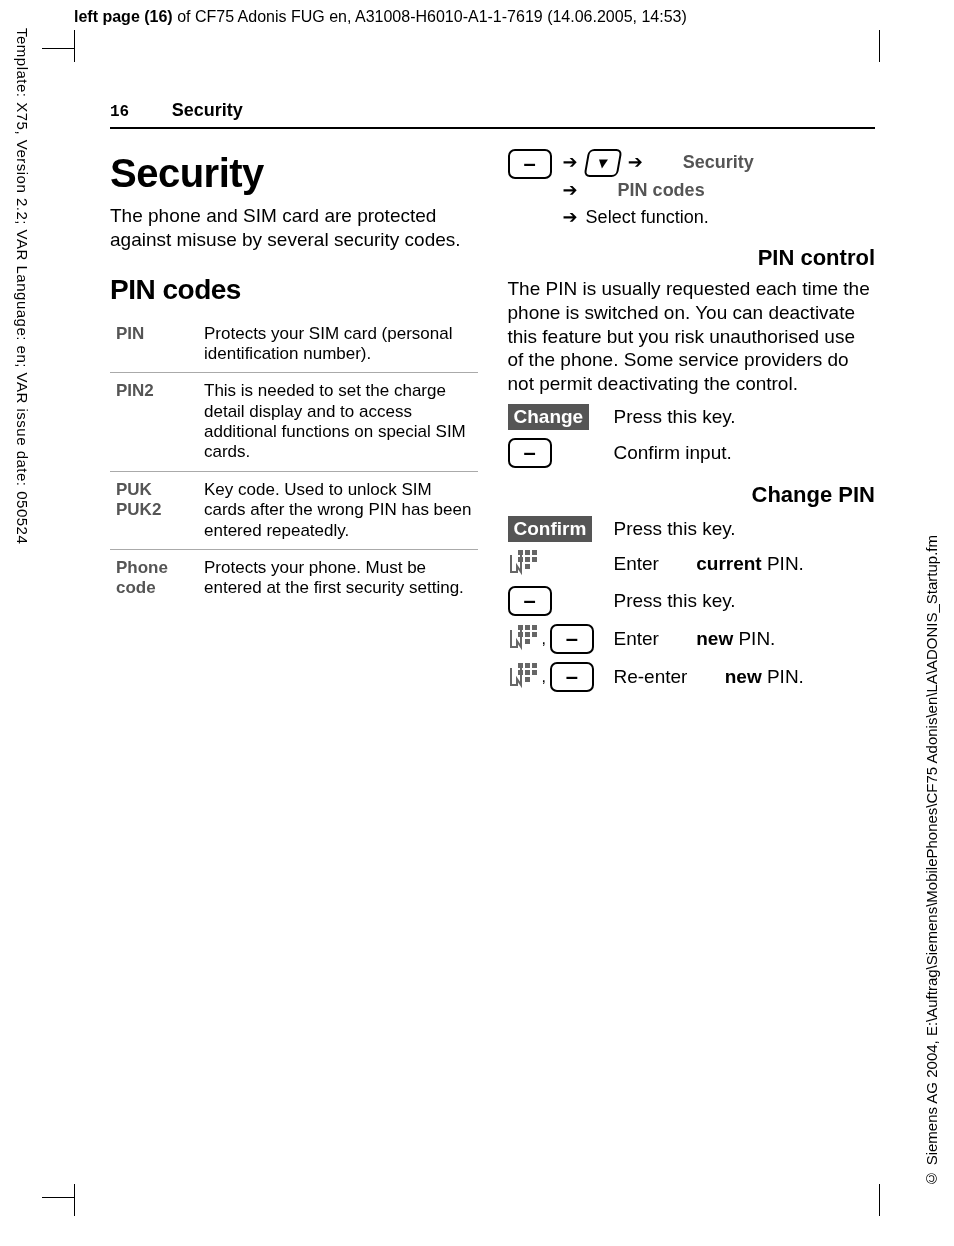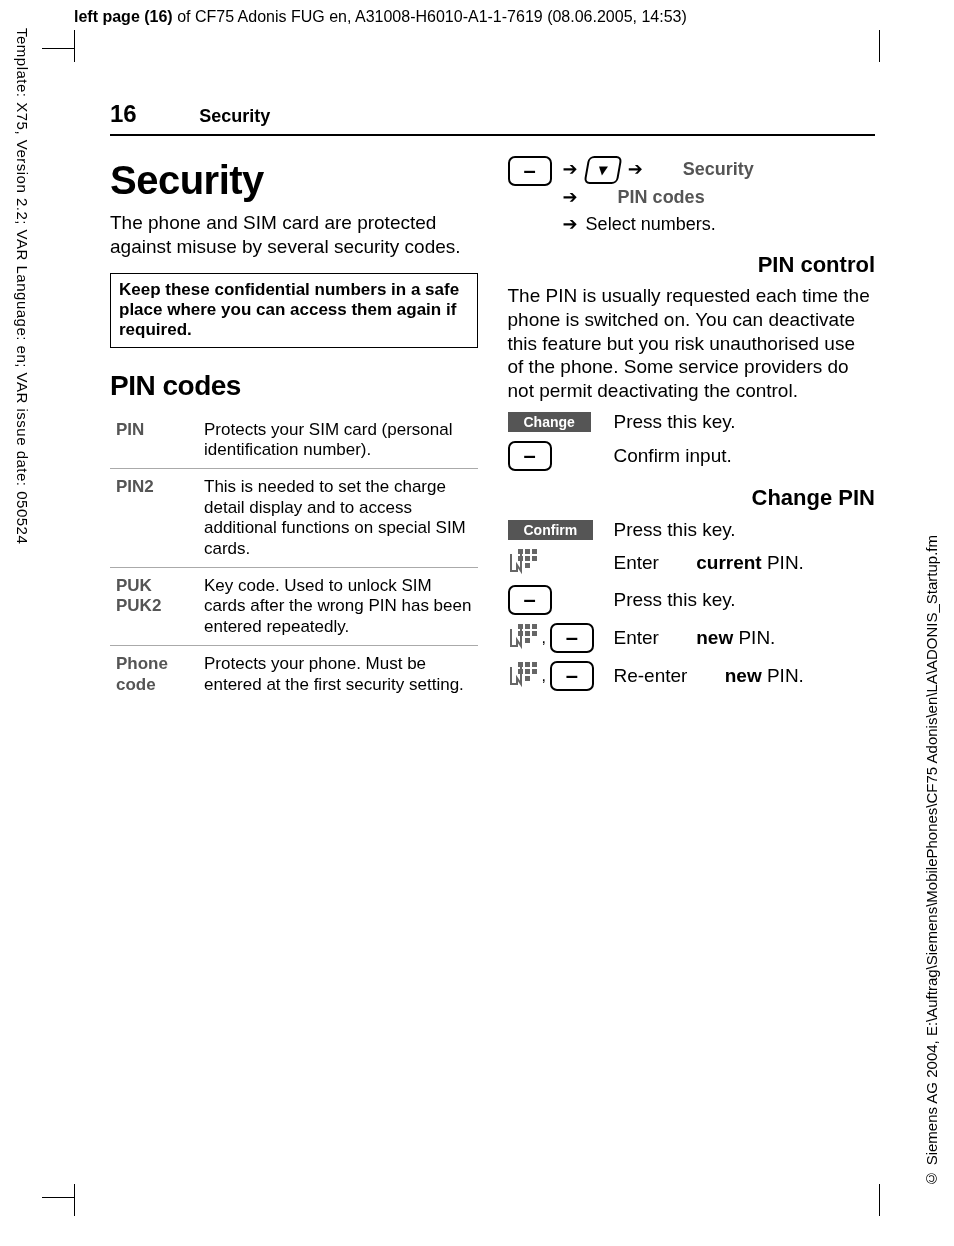--- a/index.html
+++ b/index.html
@@ -53,21 +53,21 @@
     position: absolute;
     top: 100px;
     left: 110px;
     width: 765px;
   }
   .running-head {
     border-bottom: 2px solid #000;
     padding-bottom: 6px;
     margin-bottom: 20px;
   }
-  .running-head .num { font-weight: bold; font-size: 24px; margin-right: 58px; }
+  .running-head .num { font-weight: bold; font-size: 16px; margin-right: 38px; font-family: Liberation Mono, monospace; }
   .running-head .sect { font-weight: bold; font-size: 18px; }
 
   .columns { display: flex; gap: 30px; }
   .col { flex: 1 1 0; min-width: 0; }
 
   h1.title { font-size: 40px; font-weight: bold; margin: 2px 0 8px 0; letter-spacing: -0.5px; }
   h2.sub { font-size: 28px; font-weight: bold; margin: 22px 0 10px 0; letter-spacing: -0.5px; }
   h3.sub2 { font-size: 22px; font-weight: bold; margin: 14px 0 6px 0; text-align: right; }
 
   p.body { font-size: 19px; line-height: 1.25; margin: 6px 0; }
@@ -112,43 +112,43 @@
     align-items: center;
     justify-content: center;
     transform: skewX(-10deg);
     font-size: 16px;
     font-weight: bold;
   }
   .softlabel {
     background: #555;
     color: #fff;
     font-weight: bold;
-    padding: 2px 16px;
-    font-size: 14px;
+    padding: 2px 6px;
+    font-size: 19px;
     display: inline-block;
   }
   .keypad-icon {
     display: inline-block;
     width: 30px;
     height: 28px;
     position: relative;
     color: #555;
   }
   .keypad-icon svg { width: 30px; height: 28px; display: block; }
   .step-row { display: flex; align-items: center; margin: 8px 0; }
   .step-row .icons { width: 106px; flex-shrink: 0; display:flex; align-items:center; gap:4px; }
   .step-row .txt { font-size: 19px; }
   .bold { font-weight: bold; margin-left: 32px; }
   .dim { color: #555; }
 </style>
 </head>
 <body>
 
 <div class="top-header">
-  <span class="bold">left page (16)</span><span> of CF75 Adonis FUG en, A31008-H6010-A1-1-7619 (08.06.2005, 14:53)</span>
+  <span class="bold">left page (16)</span><span> of CF75 Adonis FUG en, A31008-H6010-A1-1-7619 (14.06.2005, 14:53)</span>
 </div>
 <div class="left-margin-text">Template: X75, Version 2.2; VAR Language: en; VAR issue date: 050524</div>
 <div class="right-margin-text">© Siemens AG 2004, E:\Auftrag\Siemens\MobilePhones\CF75 Adonis\en\LA\ADONIS_Startup.fm</div>
 <div class="crop crop-top-left-h"></div>
 <div class="crop crop-top-left-v"></div>
 <div class="crop crop-top-right-v"></div>
 <div class="crop crop-bot-left-h"></div>
 <div class="crop crop-bot-left-v"></div>
 <div class="crop crop-bot-right-v"></div>
 
@@ -156,21 +156,20 @@
   <div class="running-head">
     <span class="num">16</span>
     <span class="sect">Security</span>
   </div>
 
   <div class="columns">
 
     <div class="col">
       <h1 class="title">Security</h1>
       <p class="body">The phone and SIM card are protected against misuse by several security codes.</p>
-      <div class="note-box">Keep these confidential numbers in a safe place where you can access them again if required.</div>
       <h2 class="sub">PIN codes</h2>
 
       <table class="codes">
         <tbody>
             <tr>
           <td class="term">PIN</td>
           <td class="def">Protects your SIM card (personal identification number).</td>
         </tr>
         <tr>
           <td class="term">PIN2</td>
@@ -196,21 +195,21 @@
           <span class="softkey-box">–</span>
         </div>
         <div class="path-col">
           <span class="arrow">➔</span>
           <span class="menu-icon">▾</span>
           <span class="arrow">➔</span>
           <span class="bold dim">Security</span><br>
           <span class="arrow">➔</span>
           <span class="bold dim">PIN codes</span><br>
           <span class="arrow">➔</span>
-          <span>Select numbers.</span>
+          <span>Select function.</span>
         </div>
       </div>
 
       <h3 class="sub2">PIN control</h3>
       <p class="body">The PIN is usually requested each time the phone is switched on. You can deactivate this feature but you risk unauthorised use of the phone. Some service providers do not permit deactivating the control.</p>
 
       <div class="step-row">
         <div class="icons">
             <span class="softlabel">Change</span>
           </div>

